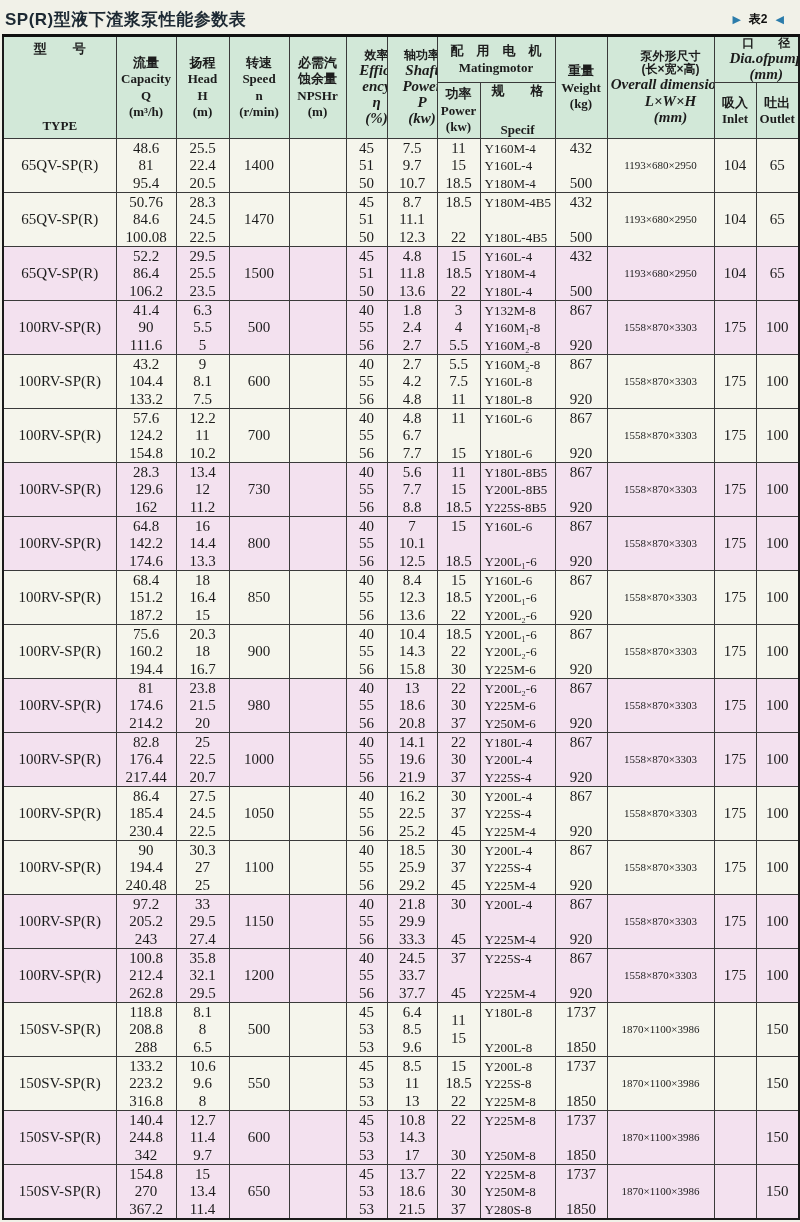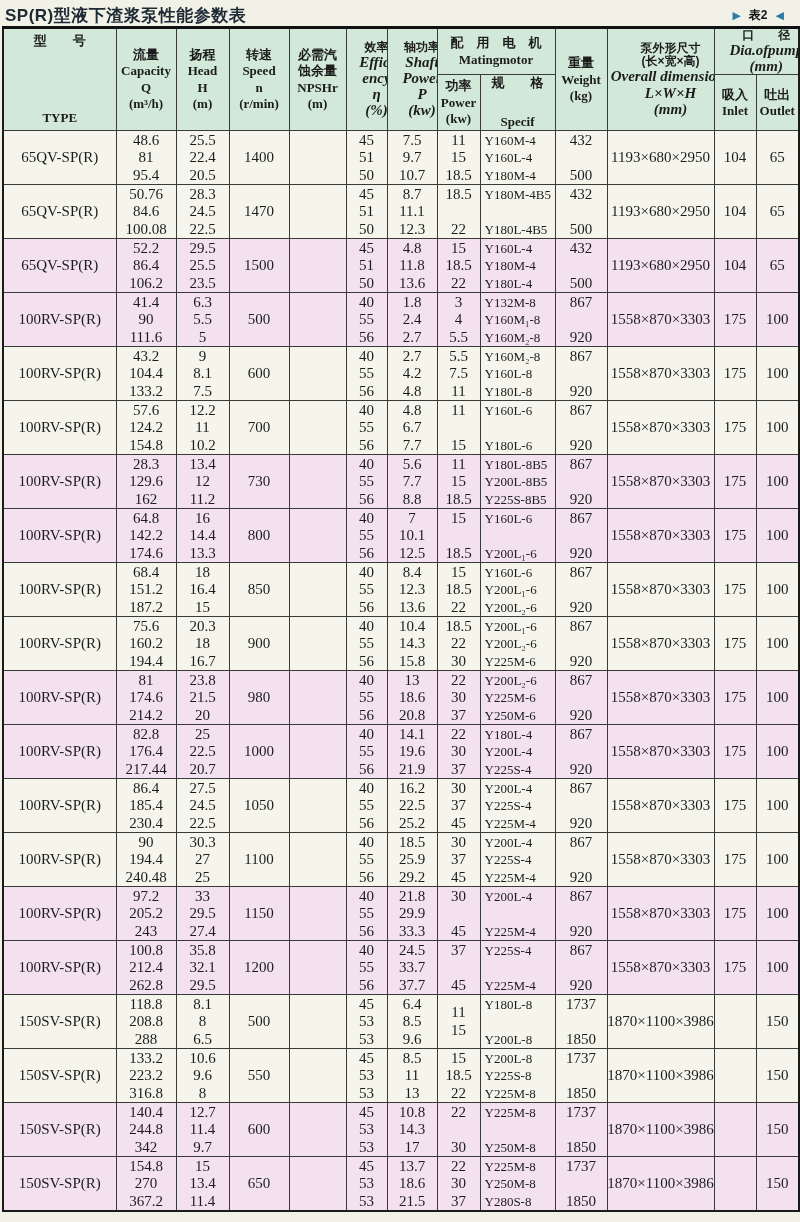--- a/index.html
+++ b/index.html
@@ -4,21 +4,21 @@
 <style>
   html,body{margin:0;padding:0;}
   body{
     width:800px;height:1222px;overflow:hidden;
     background:#f1f1e8;
     font-family:"Liberation Serif","DejaVu Serif",serif;
     color:#1c1c1c;
   }
   
   .titlebar{
-    height:26px;display:flex;align-items:center;justify-content:space-between;
+    height:34px;display:flex;align-items:center;justify-content:space-between;
     padding:4px 10px 0 5px;box-sizing:border-box;text-align:center;
   }
   .title{
     font-family:"Liberation Sans","DejaVu Sans",sans-serif;
     font-weight:bold;font-size:17px;color:#1d2933;letter-spacing:.5px;
   }
   .tag{display:flex;align-items:center;gap:8px;margin-right:6px;}
   .tag .arrow{color:#2b7cab;font-size:11px;font-family:"DejaVu Sans",sans-serif;line-height:1;}
   .tag .label{font-family:"Liberation Sans","DejaVu Sans",sans-serif;font-weight:bold;font-size:12px;color:#101010;}
   
@@ -41,21 +41,21 @@
   .h-tight .h-zh{font-size:12px;}
   .h-tight .h-en{font-size:15px;font-style:italic;}
   
   tbody td{height:53px;vertical-align:middle;}
   .cellwrap{
     display:flex;flex-direction:column;justify-content:center;align-items:center;
     min-height:53px;line-height:17.5px;font-size:15px;
   }
   .cellwrap .line{white-space:nowrap;}
   td.spec-col .cellwrap{align-items:flex-start;padding-left:4px;font-size:13px;}
-  td.dims-col .cellwrap{font-size:15px;align-items:center;}
+  td.dims-col .cellwrap{font-size:11px;align-items:center;}
   tr.white td{background:#f5f5ec;}
   tr.pink  td{background:#f3e1ef;}
 </style>
 </head>
 <body>
 
 <div class="titlebar">
   <div class="title">SP(R)型液下渣浆泵性能参数表</div>
   <div class="tag">
     <span class="arrow">▶</span>

